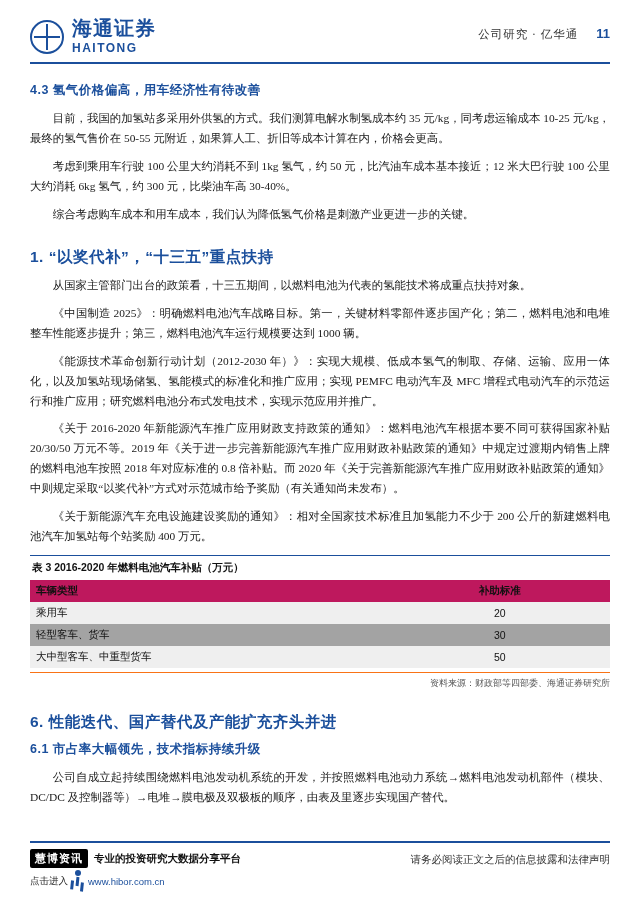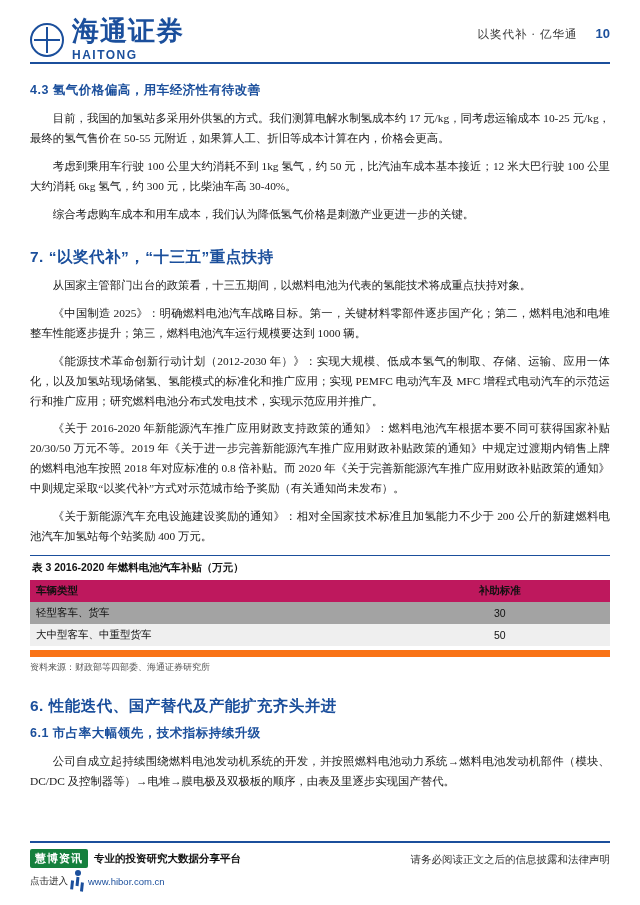--- a/index.html
+++ b/index.html
@@ -30,21 +30,21 @@
   .logo-mark:before{
     content:"";position:absolute;left:50%;top:2px;bottom:2px;width:2px;
     background:#1b4f9c;transform:translateX(-50%);
   }
   .logo-mark:after{
     content:"";position:absolute;top:50%;left:2px;right:2px;height:2px;
     background:#1b4f9c;transform:translateY(-50%);
   }
   .logo-cn{
     font-family:Liberation Sans, sans-serif;
-    font-size:27px;font-weight:bold;color:#1b4f9c;letter-spacing:1px;
+    font-size:20px;font-weight:bold;color:#1b4f9c;letter-spacing:1px;
     line-height:1;
   }
   .logo-en{
     font-family:"Liberation Sans", sans-serif;
     font-size:12px;font-weight:bold;color:#1b4f9c;letter-spacing:1.5px;
     margin-top:3px;
   }
   .logo-text{display:flex;flex-direction:column;}
   .header-right{
     position:absolute;right:30px;top:26px;
@@ -99,34 +99,34 @@
     padding:4px 6px;border:none;
     font-family:"Liberation Sans", sans-serif;
   }
   table.data tr.odd td{background:#efefef;}
   table.data tr.even td{background:#a3a3a3;}
   table.data td.c1{text-align:left;width:62%;}
   table.data td.c2{text-align:center;}
   table.data th.c1{text-align:left;}
   .tbl-src{
     font-size:9px;color:#555;margin-top:4px;
-    border-top:7px solid #f97316;padding-top:4px;
+    border-top:1px solid #f97316;padding-top:4px;text-align:right;
   }
   
   .footer{
     position:absolute;left:30px;right:30px;bottom:20px;height:44px;
   }
   .footer-rule{
     position:absolute;left:0;right:0;top:0;height:1.5px;background:#1b4f9c;
   }
   .footer-left{
     position:absolute;left:0;top:8px;display:flex;align-items:center;gap:6px;
   }
   .hibor-badge{
-    background:#15803d;color:#fff;font-family:"Liberation Sans", sans-serif;
+    background:#000000;color:#fff;font-family:"Liberation Sans", sans-serif;
     font-size:11px;font-weight:bold;padding:2px 5px;border-radius:2px;
     letter-spacing:1px;
   }
   .footer-slogan{
     font-family:"Liberation Sans", sans-serif;font-size:10.5px;font-weight:bold;color:#111;
   }
   .footer-enter{
     position:absolute;left:0;top:29px;
     font-family:"Liberation Sans", sans-serif;font-size:9.5px;color:#222;
     display:flex;align-items:center;
@@ -158,49 +158,53 @@
 
   <div class="header">
     <div class="logo">
       <div class="logo-mark"></div>
       <div class="logo-text">
         <div class="logo-cn">海通证券</div>
         <div class="logo-en">HAITONG</div>
       </div>
     </div>
     <div class="header-right">
-      <div class="header-title">以奖代补 · 亿华通</div>
-      <div class="header-page">10</div>
+      <div class="header-title">公司研究 · 亿华通</div>
+      <div class="header-page">11</div>
     </div>
     <div class="header-rule"></div>
   </div>
 
   <div class="content">
 
     <h3 class="sub">4.3 氢气价格偏高，用车经济性有待改善</h3>
-    <p class="para">目前，我国的加氢站多采用外供氢的方式。我们测算电解水制氢成本约 17 元/kg，同考虑运输成本 10-25 元/kg，最终的氢气售价在 50-55 元附近，如果算人工、折旧等成本计算在内，价格会更高。</p>
+    <p class="para">目前，我国的加氢站多采用外供氢的方式。我们测算电解水制氢成本约 35 元/kg，同考虑运输成本 10-25 元/kg，最终的氢气售价在 50-55 元附近，如果算人工、折旧等成本计算在内，价格会更高。</p>
     <p class="para">考虑到乘用车行驶 100 公里大约消耗不到 1kg 氢气，约 50 元，比汽油车成本基本接近；12 米大巴行驶 100 公里大约消耗 6kg 氢气，约 300 元，比柴油车高 30-40%。</p>
     <p class="para">综合考虑购车成本和用车成本，我们认为降低氢气价格是刺激产业更进一步的关键。</p>
 
-    <h2 class="sec">7. “以奖代补”，“十三五”重点扶持</h2>
+    <h2 class="sec">1. “以奖代补”，“十三五”重点扶持</h2>
     <p class="para">从国家主管部门出台的政策看，十三五期间，以燃料电池为代表的氢能技术将成重点扶持对象。</p>
     <p class="para">《中国制造 2025》：明确燃料电池汽车战略目标。第一，关键材料零部件逐步国产化；第二，燃料电池和电堆整车性能逐步提升；第三，燃料电池汽车运行规模要达到 1000 辆。</p>
     <p class="para">《能源技术革命创新行动计划（2012-2030 年）》：实现大规模、低成本氢气的制取、存储、运输、应用一体化，以及加氢站现场储氢、氢能模式的标准化和推广应用；实现 PEMFC 电动汽车及 MFC 增程式电动汽车的示范运行和推广应用；研究燃料电池分布式发电技术，实现示范应用并推广。</p>
     <p class="para">《关于 2016-2020 年新能源汽车推广应用财政支持政策的通知》：燃料电池汽车根据本要不同可获得国家补贴 20/30/50 万元不等。2019 年《关于进一步完善新能源汽车推广应用财政补贴政策的通知》中规定过渡期内销售上牌的燃料电池车按照 2018 年对应标准的 0.8 倍补贴。而 2020 年《关于完善新能源汽车推广应用财政补贴政策的通知》中则规定采取“以奖代补”方式对示范城市给予奖励（有关通知尚未发布）。</p>
     <p class="para">《关于新能源汽车充电设施建设奖励的通知》：相对全国家技术标准且加氢能力不少于 200 公斤的新建燃料电池汽车加氢站每个站奖励 400 万元。</p>
 
     <div class="tbl-cap">表 3 2016-2020 年燃料电池汽车补贴（万元）</div>
     <table class="data">
       <thead>
         <tr>
           <th class="c1">车辆类型</th>
           <th class="c2">补助标准</th>
         </tr>
       </thead>
       <tbody>
+        <tr class="odd">
+          <td class="c1">乘用车</td>
+          <td class="c2">20</td>
+        </tr>
         <tr class="even">
           <td class="c1">轻型客车、货车</td>
           <td class="c2">30</td>
         </tr>
         <tr class="odd">
           <td class="c1">大中型客车、中重型货车</td>
           <td class="c2">50</td>
         </tr>
       </tbody>
     </table>

